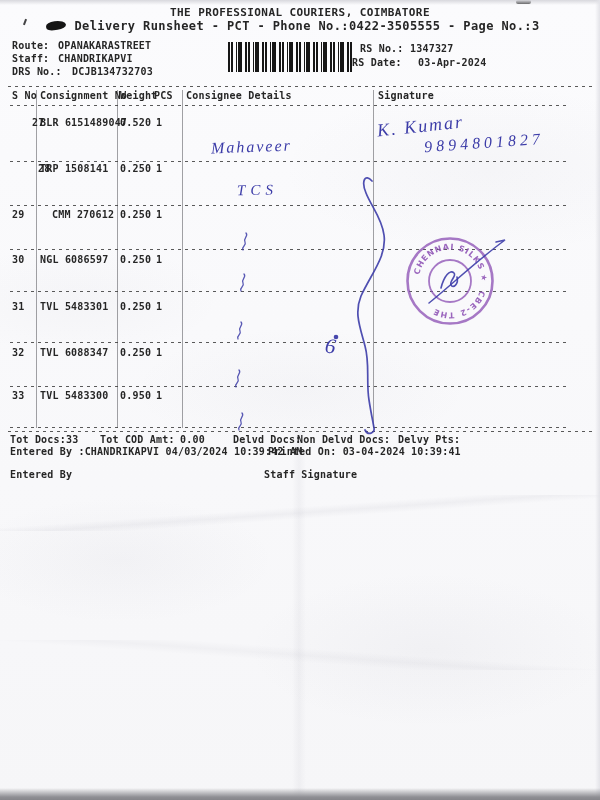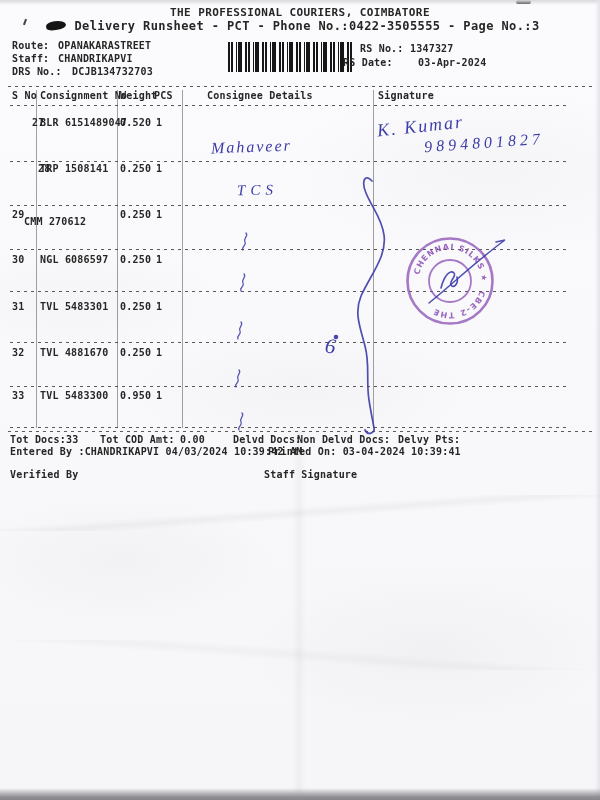--- a/index.html
+++ b/index.html
@@ -46,32 +46,32 @@
   <div class="pr" style="left:58px;top:40px;">OPANAKARASTREET</div>
   <div class="pr" style="left:12px;top:53px;">Staff:</div>
   <div class="pr" style="left:58px;top:53px;">CHANDRIKAPVI</div>
   <div class="pr" style="left:12px;top:66px;">DRS No.:</div>
   <div class="pr" style="left:72px;top:66px;">DCJB134732703</div>
 
   <div class="barcode"></div>
 
   <div class="pr" style="left:360px;top:43px;">RS No.:</div>
   <div class="pr" style="left:410px;top:43px;">1347327</div>
-  <div class="pr" style="left:343px;top:57px;">RS Date:</div>
+  <div class="pr" style="left:352px;top:57px;">RS Date:</div>
   <div class="pr" style="left:418px;top:57px;">03-Apr-2024</div>
 
   <div class="dash" style="left:8px;top:86px;width:584px;"></div>
 
   <div>
 
     <div class="pr" style="left:12px;top:90px;">S No</div>
     <div class="pr" style="left:40px;top:90px;">Consignment No</div>
     <div class="pr" style="left:120px;top:90px;">Weight</div>
     <div class="pr" style="left:154px;top:90px;">PCS</div>
-    <div class="pr" style="left:186px;top:90px;margin-left:21px;">Consignee Details</div>
+    <div class="pr" style="left:186px;top:90px;">Consignee Details</div>
     <div class="pr" style="left:378px;top:90px;">Signature</div>
 
     <div class="vline" style="left:36px;top:90px;height:338px;"></div>
     <div class="vline" style="left:117px;top:90px;height:338px;"></div>
     <div class="vline" style="left:182px;top:90px;height:338px;"></div>
     <div class="vline" style="left:373px;top:90px;height:338px;"></div>
 
     <div class="dash" style="left:10px;top:105px;width:558px;"></div>
     <div class="dash" style="left:10px;top:161px;width:558px;"></div>
     <div class="dash" style="left:10px;top:205px;width:558px;"></div>
@@ -88,39 +88,39 @@
       <span class="pr" style="left:156px;top:117px;">1</span>
     </div>
     <div>
       <span class="pr" style="left:12px;top:163px;margin-left:26px;">28</span>
       <span class="pr" style="left:40px;top:163px;">TRP 1508141</span>
       <span class="pr" style="left:120px;top:163px;">0.250</span>
       <span class="pr" style="left:156px;top:163px;">1</span>
     </div>
     <div>
       <span class="pr" style="left:12px;top:209px;">29</span>
-      <span class="pr" style="left:24px;top:209px;margin-top:7px;">CMM 270612</span>
+      <span class="pr" style="left:52px;top:209px;">CMM 270612</span>
       <span class="pr" style="left:120px;top:209px;">0.250</span>
       <span class="pr" style="left:156px;top:209px;">1</span>
     </div>
     <div>
       <span class="pr" style="left:12px;top:254px;">30</span>
       <span class="pr" style="left:40px;top:254px;">NGL 6086597</span>
       <span class="pr" style="left:120px;top:254px;">0.250</span>
       <span class="pr" style="left:156px;top:254px;">1</span>
     </div>
     <div>
       <span class="pr" style="left:12px;top:301px;">31</span>
       <span class="pr" style="left:40px;top:301px;">TVL 5483301</span>
       <span class="pr" style="left:120px;top:301px;">0.250</span>
       <span class="pr" style="left:156px;top:301px;">1</span>
     </div>
     <div>
       <span class="pr" style="left:12px;top:347px;">32</span>
-      <span class="pr" style="left:40px;top:347px;">TVL 4881670</span>
+      <span class="pr" style="left:40px;top:347px;">TVL 6088347</span>
       <span class="pr" style="left:120px;top:347px;">0.250</span>
       <span class="pr" style="left:156px;top:347px;">1</span>
     </div>
     <div>
       <span class="pr" style="left:12px;top:390px;">33</span>
       <span class="pr" style="left:40px;top:390px;">TVL 5483300</span>
       <span class="pr" style="left:120px;top:390px;">0.950</span>
       <span class="pr" style="left:156px;top:390px;">1</span>
     </div>
   </div>
@@ -131,21 +131,21 @@
   <div class="pr" style="left:66px;top:434px;">33</div>
   <div class="pr" style="left:100px;top:434px;">Tot COD Amt:</div>
   <div class="pr" style="left:180px;top:434px;">0.00</div>
   <div class="pr" style="left:233px;top:434px;">Delvd Docs:</div>
   <div class="pr" style="left:297px;top:434px;">Non Delvd Docs:</div>
   <div class="pr" style="left:398px;top:434px;">Delvy Pts:</div>
 
   <div class="pr" style="left:10px;top:446px;">Entered By :CHANDRIKAPVI 04/03/2024 10:39:42 AM</div>
   <div class="pr" style="left:268px;top:446px;">Printed On: 03-04-2024 10:39:41</div>
 
-  <div class="pr" style="left:10px;top:469px;">Verified By</div>
+  <div class="pr" style="left:10px;top:469px;">Entered By</div>
   <div class="pr" style="left:264px;top:469px;">Staff Signature</div>
 
   <div class="hand" style="left: 211px; top: 139px; font-size: 16px; letter-spacing: 2px; transform: rotate(-2deg); color: rgb(60, 60, 168);">Mahaveer</div>
   <div class="hand" style="left: 237px; top: 183px; font-size: 15px; letter-spacing: 5px; transform: rotate(-1deg); color: rgb(60, 60, 168);">TCS</div>
   <div class="hand" style="left: 377px; top: 117px; font-size: 18px; letter-spacing: 2px; transform: rotate(-6deg); color: rgb(60, 60, 168);">K. Kumar</div>
   <div class="hand" style="left: 424px; top: 135px; font-size: 16px; letter-spacing: 4px; transform: rotate(-4deg); color: rgb(60, 60, 168);">9894801827</div>
   <div class="hand" style="left: 325px; top: 336px; font-size: 21px; transform: rotate(8deg); color: rgb(60, 60, 168);">6</div>
 
   <svg class="ink-svg" width="600" height="800" viewBox="0 0 600 800">
     <defs>

